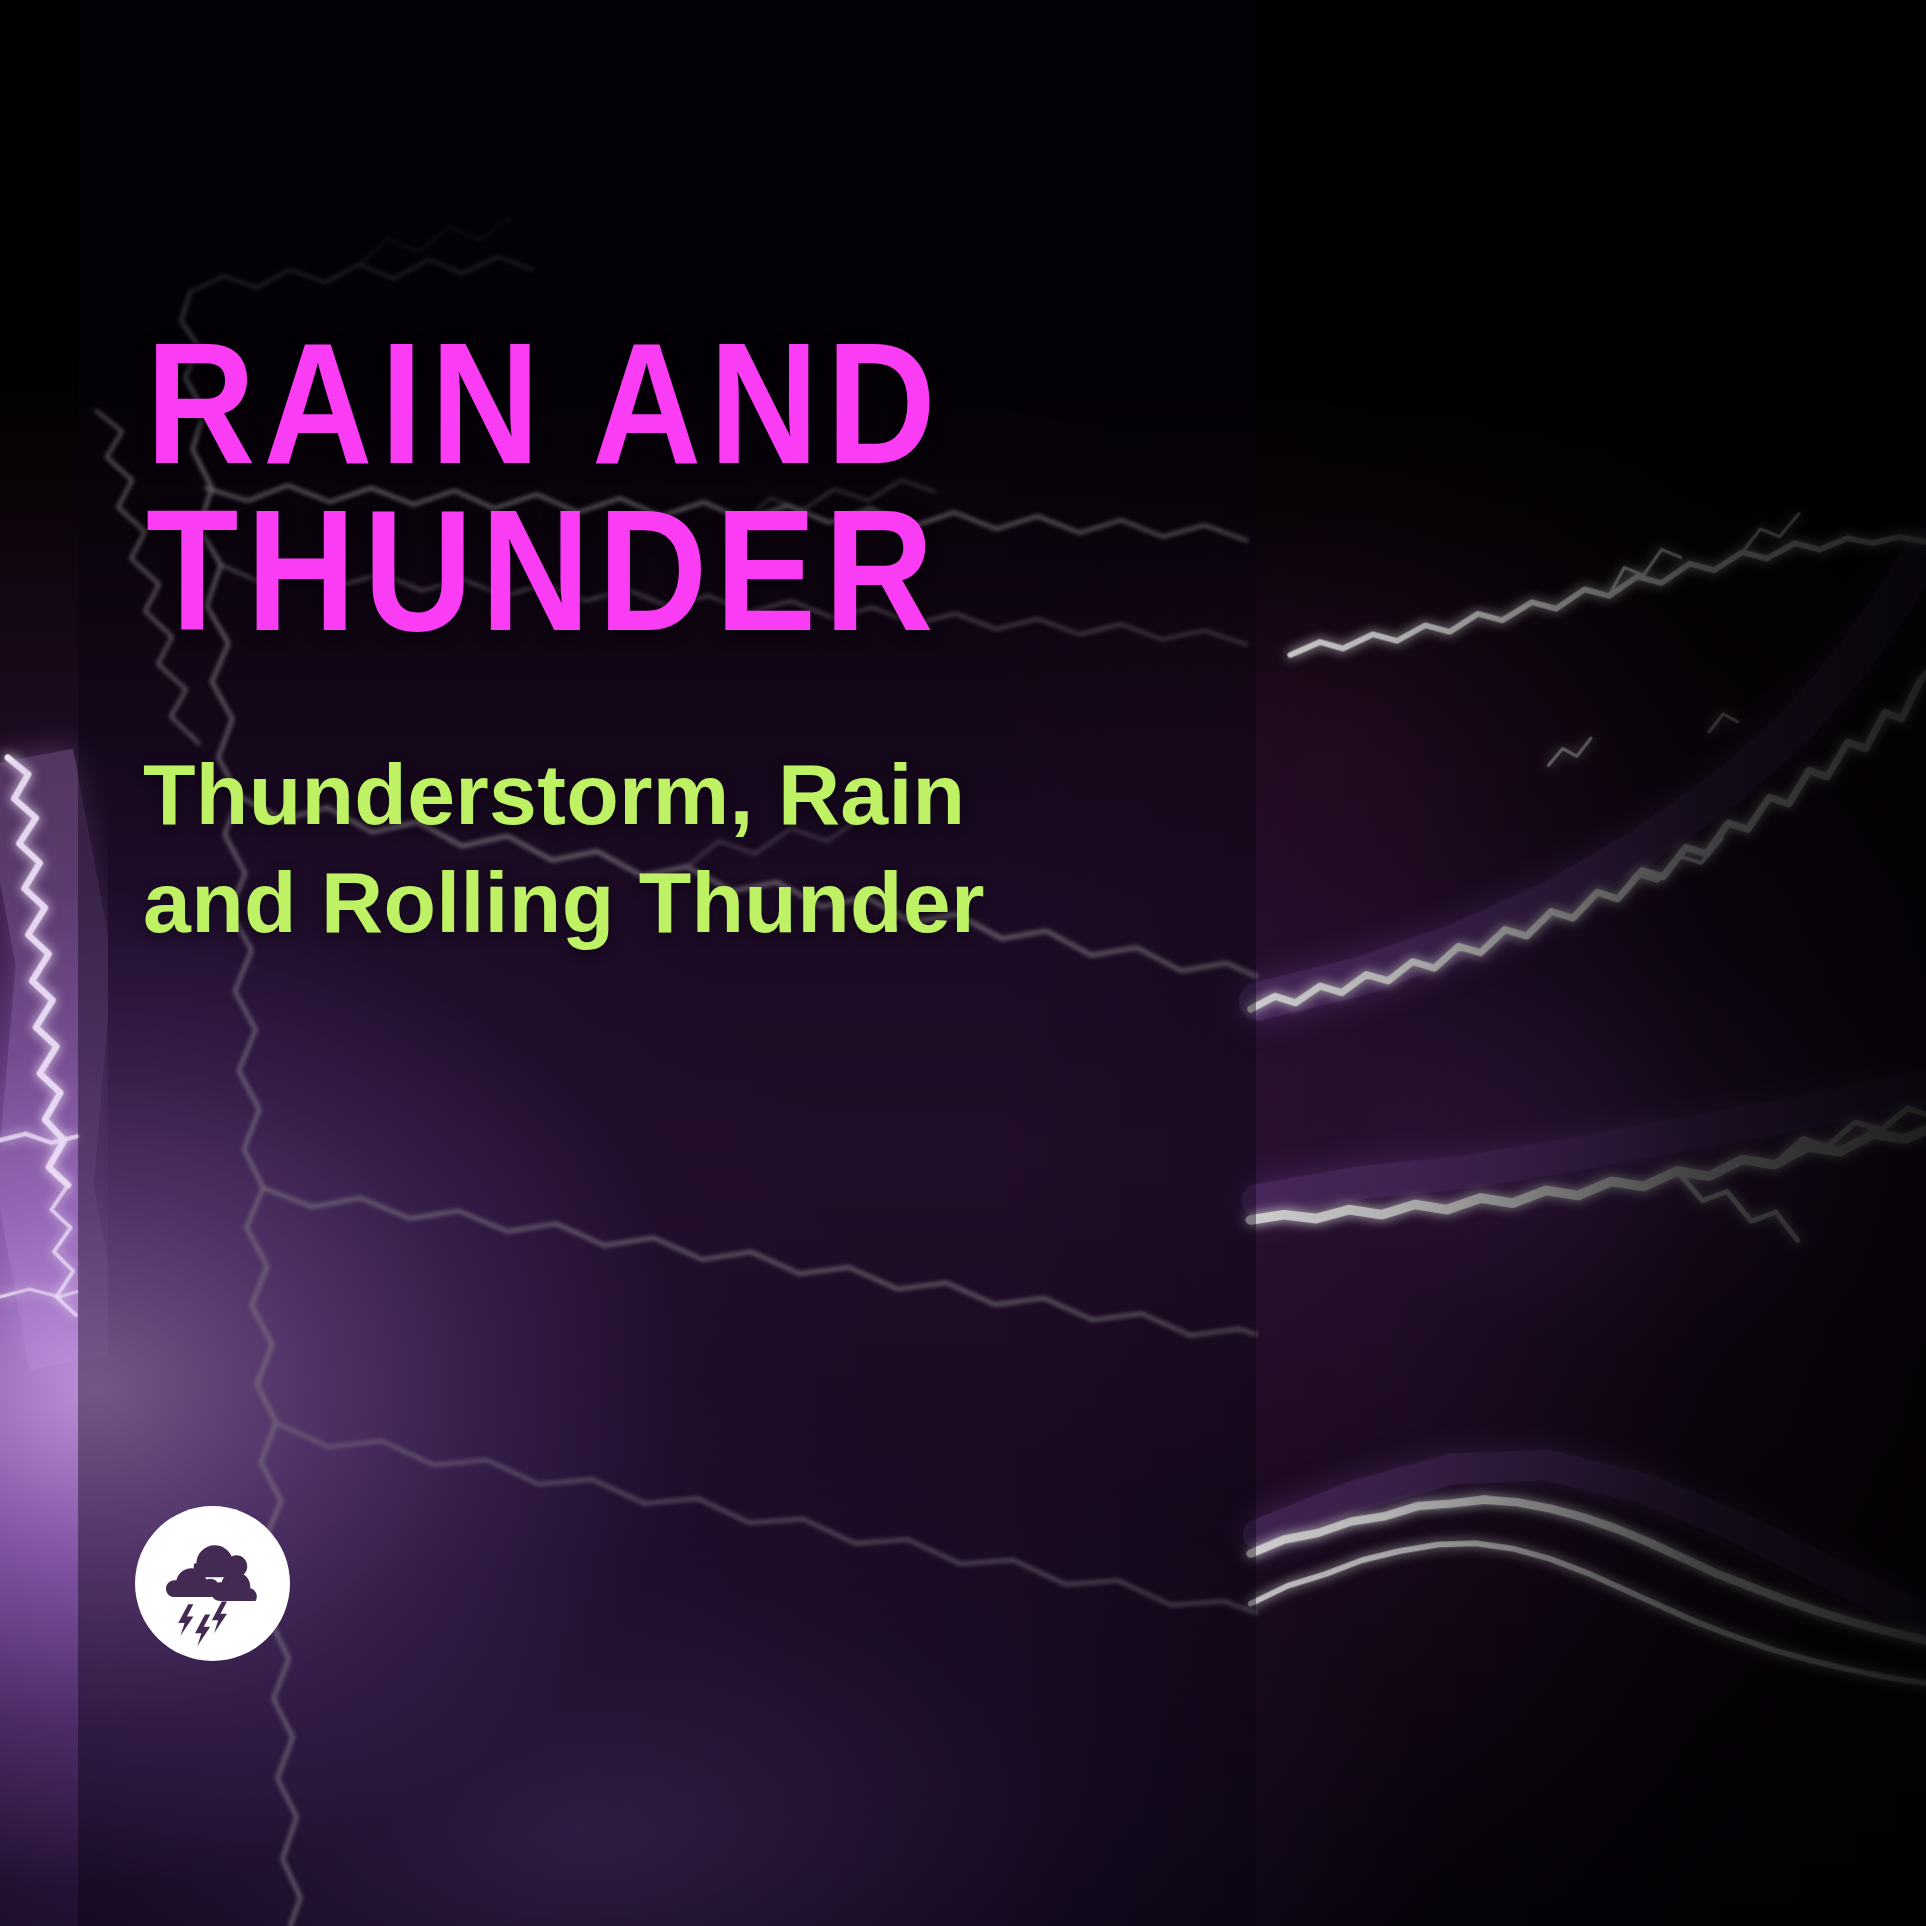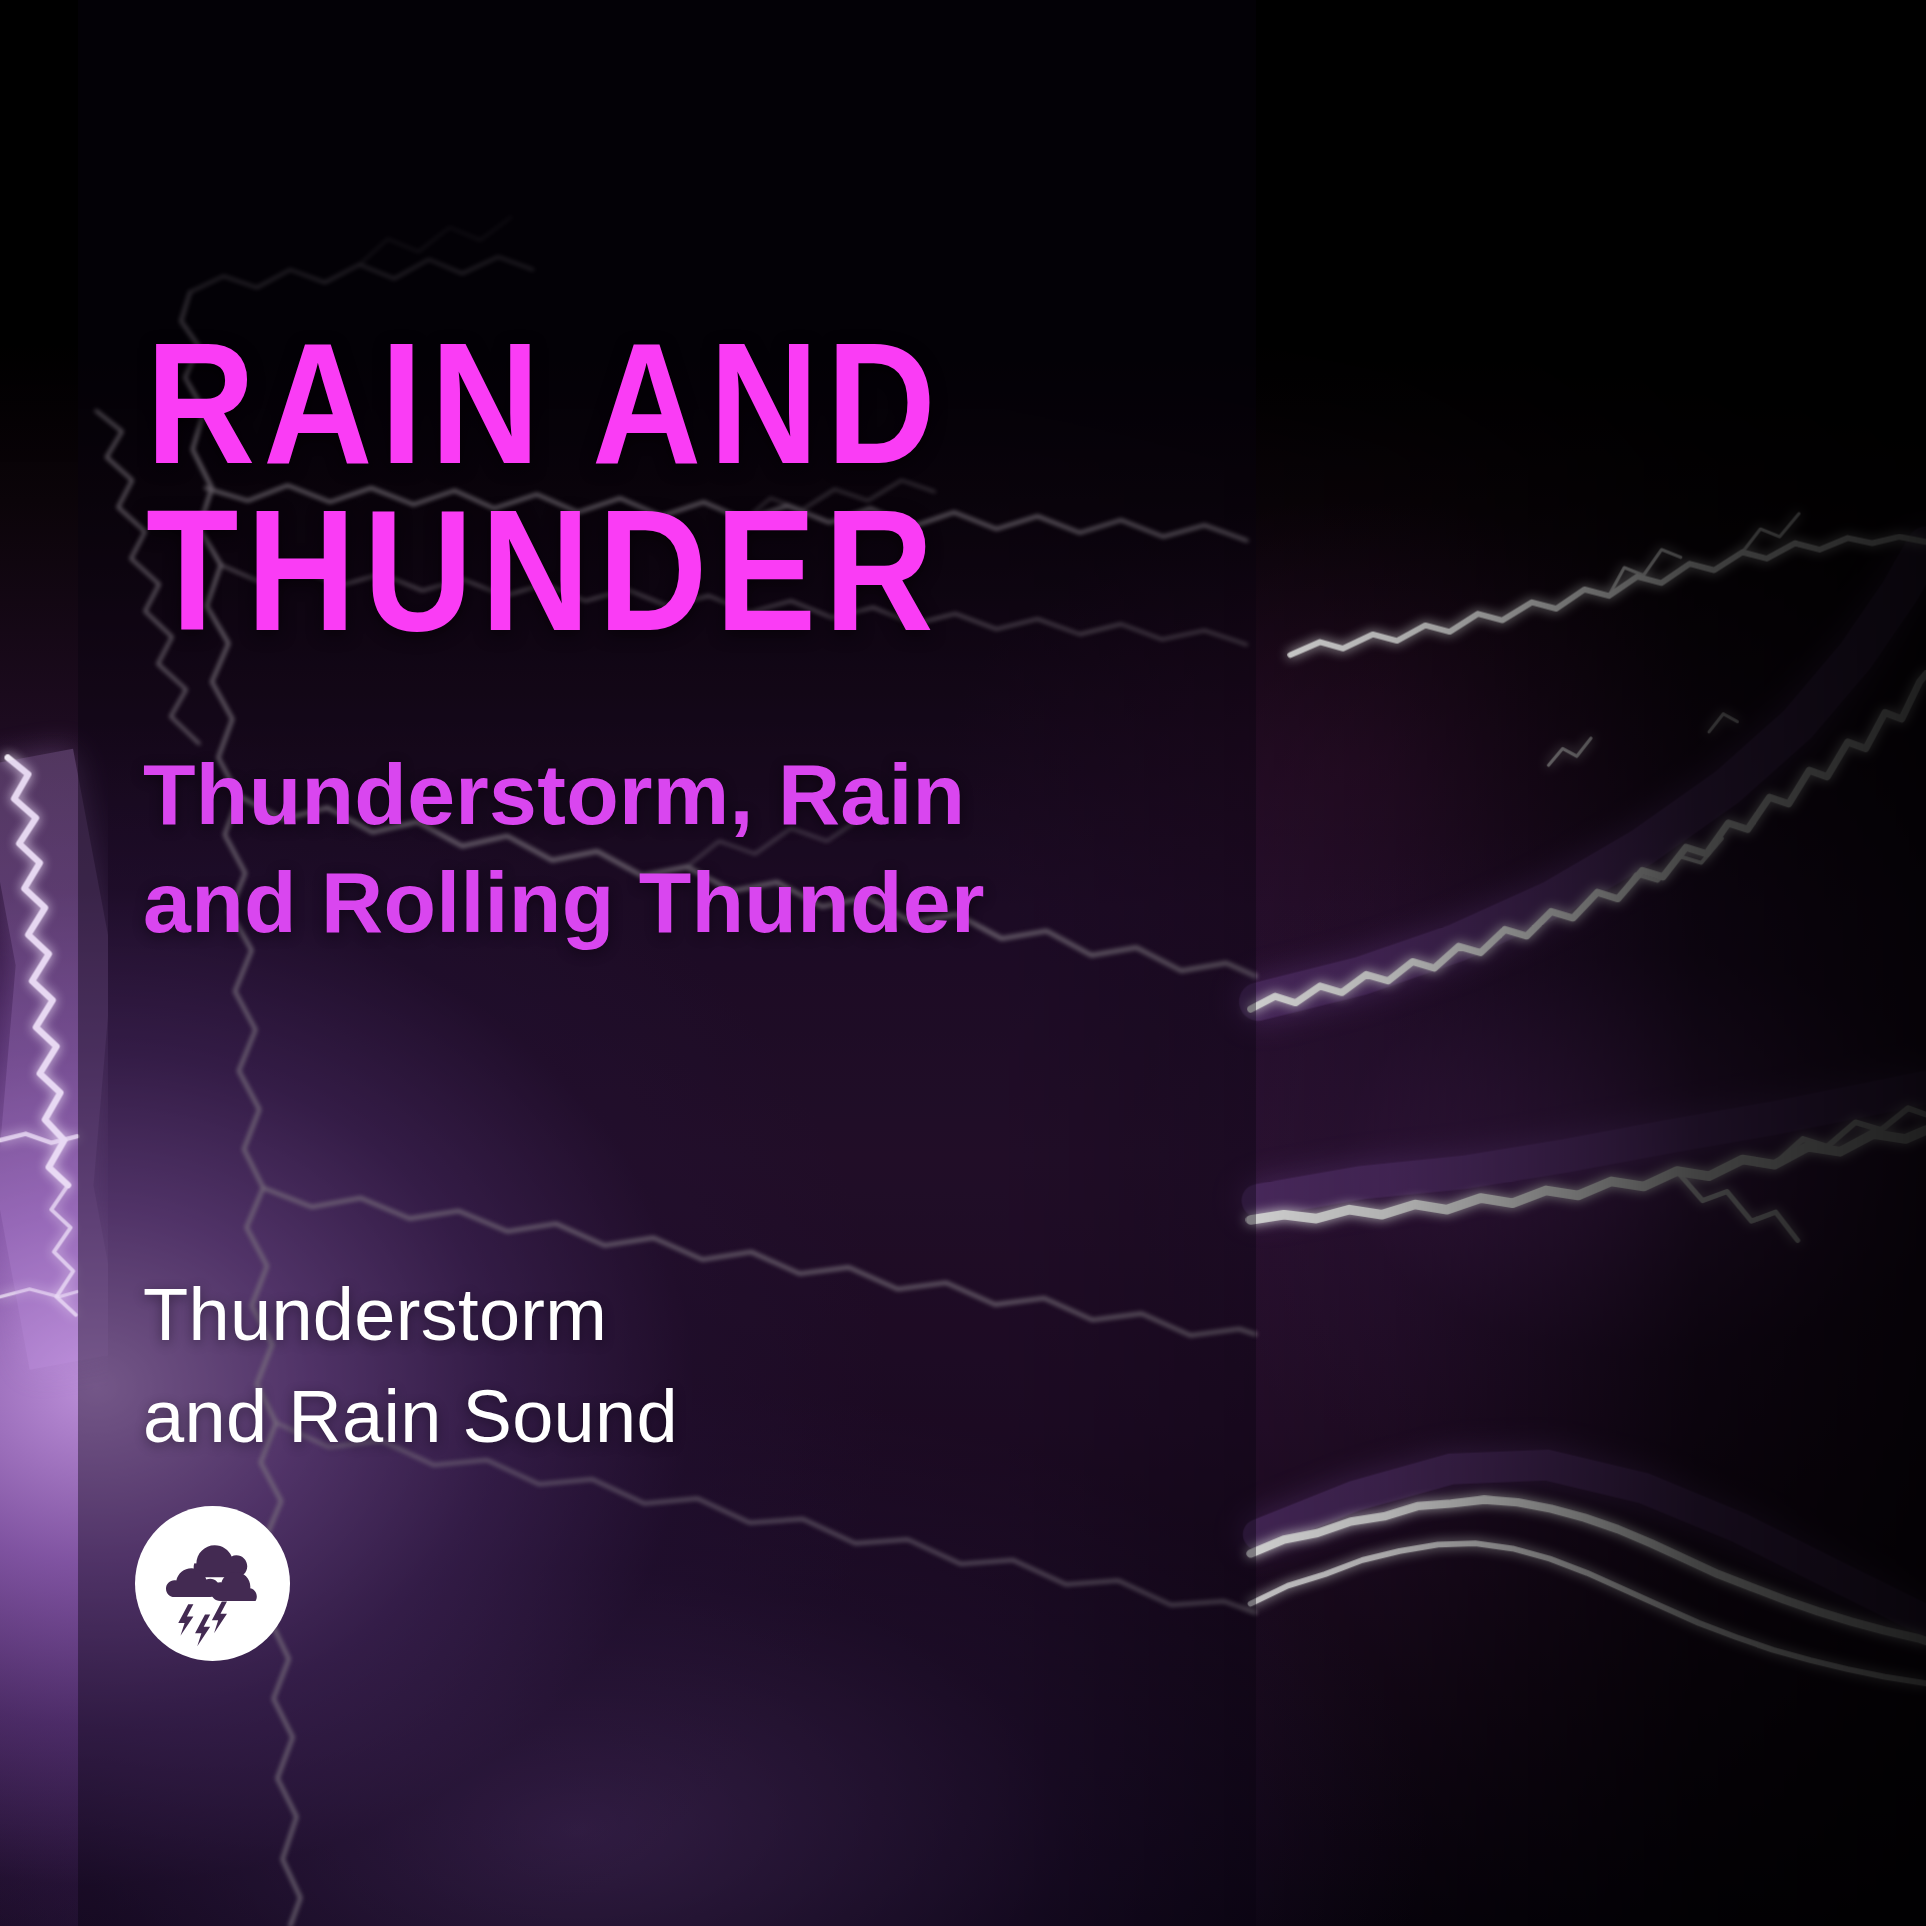--- a/index.html
+++ b/index.html
@@ -75,21 +75,21 @@
     transform:scaleX(0.88);
     transform-origin:left top;
     white-space:pre-line;
     text-shadow:0 3.9px 16.7px rgba(0,0,0,0.55);
   }
 
   .subtitle{
     position:absolute;
     left:143px;top:740px;
     width:1053px;
-    color:#d946ef;
+    color:#bef264;
     font-size:86px;
     font-weight:bold;
     line-height:1.26;
     letter-spacing:0.3px;
     white-space:pre-line;
     text-shadow:0 2.6px 13px rgba(0,0,0,0.45);
   }
 
   .author{
     position:absolute;
@@ -240,22 +240,20 @@
   <div class="scrim"></div>
 
   <div class="content">
 
     <div class="title">RAIN AND
 THUNDER</div>
 
     <div class="subtitle">Thunderstorm, Rain
 and Rolling Thunder</div>
 
-    <div class="author">Thunderstorm
-and Rain Sound</div>
 
     <div class="logo">
       <svg viewBox="0 0 120 120" aria-hidden="true">
         <circle cx="60" cy="60" r="60" fill="#ffffff"></circle>
         <g fill="#432a52">
 
           <path d="M47.5,44.5
                    c0,-7.8 6.4,-14.2 14.2,-14.2
                    c5.9,0 11,3.6 13.1,8.7
                    c1.1,-0.5 2.3,-0.8 3.6,-0.8

